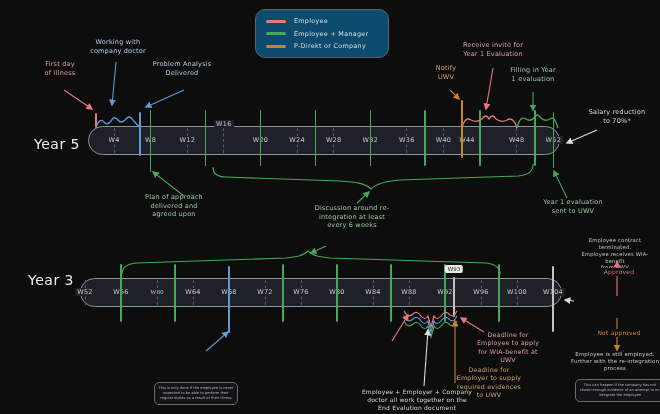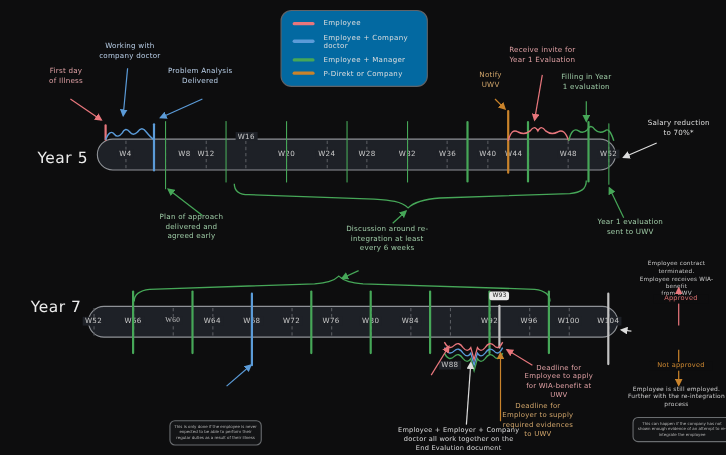--- a/index.html
+++ b/index.html
@@ -36,21 +36,21 @@
     line-height:1.32;letter-spacing:.2px;z-index:12;
   }
   .masked{background:#0d0d0e;padding:0 2px;z-index:32;}
   .note{
     position:absolute;border:1px solid #6a6d70;border-radius:5px;
     padding:2.5px 3px;font-size:3.6px;line-height:1.5;text-align:center;
     color:#b5b5b5;z-index:12;background:#131416;
   }
   #legend{
     position:absolute;left:255px;top:9px;width:134px;box-sizing:border-box;
-    background:#0369a1;border:1.4px solid #606368;border-radius:10px;
+    background:#0c4a6e;border:1.4px solid #606368;border-radius:10px;
     padding:7px 10px;display:flex;flex-direction:column;gap:4.5px;z-index:40;
   }
   .lg-row{display:flex;align-items:center;gap:8px;}
   .lg-dash{width:20px;height:3px;border-radius:2px;flex:0 0 auto;}
   .lg-label{font-size:6.4px;color:#dfdfdf;letter-spacing:.3px;}
   svg.overlay{position:absolute;left:0;top:0;z-index:30;pointer-events:none;}
   .st-red{stroke:#e8767c;fill:none;}
   .st-blue{stroke:#5b9bd8;fill:none;}
   .st-green{stroke:#46a758;fill:none;}
   .st-orange{stroke:#c9832b;fill:none;}
@@ -60,44 +60,40 @@
 <body>
 
 <div id="stage">
 
   <div id="legend">
     <div class="lg-row">
       <span class="lg-dash" style="background: rgb(232, 118, 124);"></span>
       <span class="lg-label">Employee</span>
     </div>
     <div class="lg-row">
-      <span class="lg-dash" style="background: rgb(91, 155, 216);"></span>
-      <span class="lg-label">Employee + Company doctor</span>
-    </div>
-    <div class="lg-row">
       <span class="lg-dash" style="background: rgb(70, 167, 88);"></span>
       <span class="lg-label">Employee + Manager</span>
     </div>
     <div class="lg-row">
       <span class="lg-dash" style="background: rgb(201, 131, 43);"></span>
       <span class="lg-label">P-Direkt or Company</span>
     </div>
   </div>
 
   <div class="year-label" style="left:34px;top:136px;">Year 5</div>
-  <div class="year-label" style="left:28px;top:272px;">Year 7</div>
+  <div class="year-label" style="left:28px;top:272px;">Year 3</div>
 
   <div class="bar" style="left:88px;top:126px;width:472px;"></div>
   <div class="bar" style="left:80px;top:278px;width:482px;"></div>
 
   <div id="scale-layer">
       <div class="tick" style="left: 113.6px; top: 128px; height: 25px;"></div>
       <div class="wk" style="left: 114.1px; top: 136px;">W4</div>
       <div class="tick" style="left: 150.2px; top: 128px; height: 25px;"></div>
-      <div class="wk" style="left: 150.7px; top: 136px; margin-left: 17px;">W8</div>
+      <div class="wk" style="left: 150.7px; top: 136px;">W8</div>
       <div class="tick" style="left: 186.8px; top: 128px; height: 25px;"></div>
       <div class="wk" style="left: 187.3px; top: 136px;">W12</div>
       <div class="tick" style="left: 223.4px; top: 128px; height: 25px;"></div>
       <div class="wk" style="left: 223.9px; top: 120px;">W16</div>
       <div class="tick" style="left: 260px; top: 128px; height: 25px;"></div>
       <div class="wk" style="left: 260.5px; top: 136px;">W20</div>
       <div class="tick" style="left: 296.6px; top: 128px; height: 25px;"></div>
       <div class="wk" style="left: 297.1px; top: 136px;">W24</div>
       <div class="tick" style="left: 333.2px; top: 128px; height: 25px;"></div>
       <div class="wk" style="left: 333.7px; top: 136px;">W28</div>
@@ -137,21 +133,21 @@
       <div class="wk" style="left: 229px; top: 288px;">W68</div>
       <div class="tick" style="left: 264.5px; top: 280px; height: 25px;"></div>
       <div class="wk" style="left: 265px; top: 288px;">W72</div>
       <div class="tick" style="left: 300.5px; top: 280px; height: 25px;"></div>
       <div class="wk" style="left: 301px; top: 288px;">W76</div>
       <div class="tick" style="left: 336.5px; top: 280px; height: 25px;"></div>
       <div class="wk" style="left: 337px; top: 288px;">W80</div>
       <div class="tick" style="left: 372.5px; top: 280px; height: 25px;"></div>
       <div class="wk" style="left: 373px; top: 288px;">W84</div>
       <div class="tick" style="left: 408.5px; top: 280px; height: 25px;"></div>
-      <div class="wk" style="left: 409px; top: 288px; margin-top: 40px;">W88</div>
+      <div class="wk" style="left: 409px; top: 288px;">W88</div>
       <div class="tick" style="left: 444.5px; top: 280px; height: 25px;"></div>
       <div class="wk" style="left: 445px; top: 288px;">W92</div>
       <div class="tick" style="left: 480.5px; top: 280px; height: 25px;"></div>
       <div class="wk" style="left: 481px; top: 288px;">W96</div>
       <div class="tick" style="left: 516.5px; top: 280px; height: 25px;"></div>
       <div class="wk" style="left: 517px; top: 288px;">W100</div>
       <div class="tick" style="left: 552.5px; top: 280px; height: 25px;"></div>
       <div class="wk" style="left: 553px; top: 288px;">W104</div>
       <div class="marker" style="left: 120.2px; top: 264px; height: 58px; background: rgb(70, 167, 88);"></div>
       <div class="marker" style="left: 174.2px; top: 264px; height: 58px; background: rgb(70, 167, 88);"></div>
@@ -175,21 +171,21 @@
   <div class="ann" style="left: 424px; top: 64px; width: 44px; font-size: 6.5px; color: rgb(207, 164, 106);">Notify
 UWV</div>
   <div class="ann" style="left: 453px; top: 41px; width: 80px; font-size: 6.5px; color: rgb(223, 160, 164);">Receive invite for
 Year 1 Evaluation</div>
   <div class="ann" style="left: 502px; top: 66px; width: 62px; font-size: 6.5px; color: rgb(158, 203, 166);">Filling in Year
 1 evaluation</div>
   <div class="ann" style="left: 578px; top: 108px; width: 78px; font-size: 6.5px; color: rgb(220, 220, 220);">Salary reduction
 to 70%*</div>
   <div class="ann" style="left: 138px; top: 193px; width: 72px; font-size: 6.5px; color: rgb(158, 203, 166);">Plan of approach
 delivered and
-agreed early</div>
+agreed upon</div>
   <div class="ann" style="left: 306px; top: 204px; width: 92px; font-size: 6.5px; color: rgb(158, 203, 166);">Discussion around re-
 integration at least
 every 6 weeks</div>
   <div class="ann" style="left: 533px; top: 198px; width: 80px; font-size: 6.5px; color: rgb(158, 203, 166);">Year 1 evaluation
 sent to UWV</div>
   <div class="note" style="left:154px;top:382px;width:76px;">This is only done if the employee is never expected to be able to perform their regular duties as a result of their illness</div>
   <div class="ann" style="left: 360px; top: 388px; width: 114px; font-size: 6px; color: rgb(220, 220, 220);">Employee + Employer + Company
 doctor all work together on the
 End Evalution document</div>
   <div class="ann" style="left: 470px; top: 331px; width: 76px; font-size: 6.3px; color: rgb(223, 160, 164);">Deadline for

